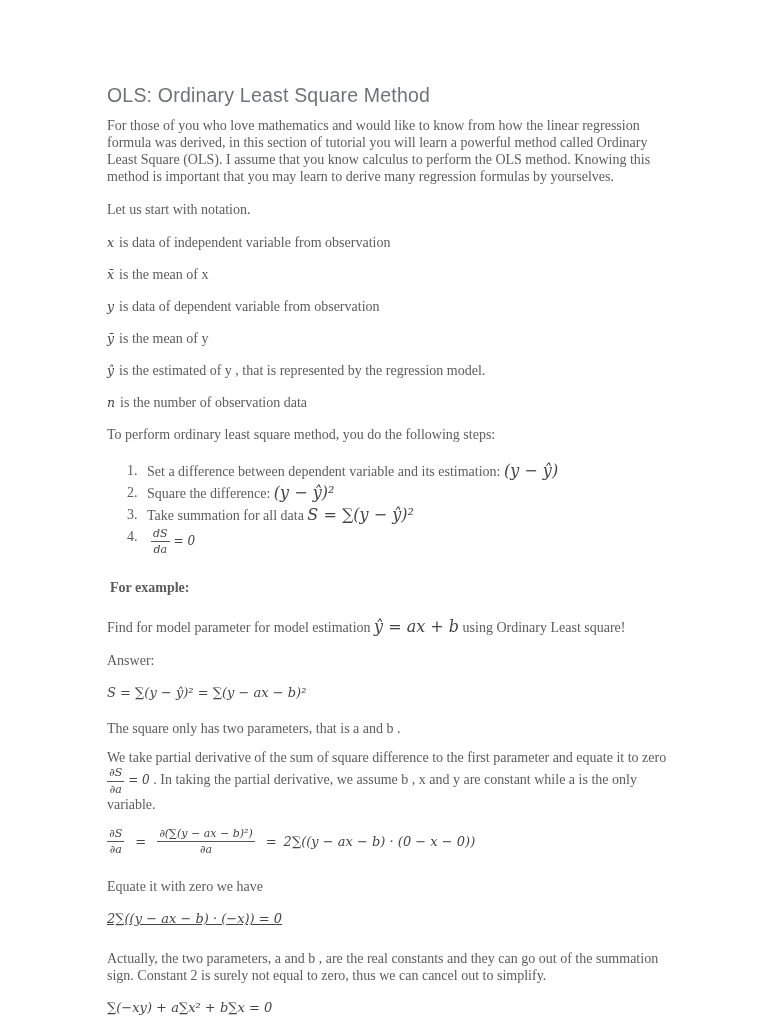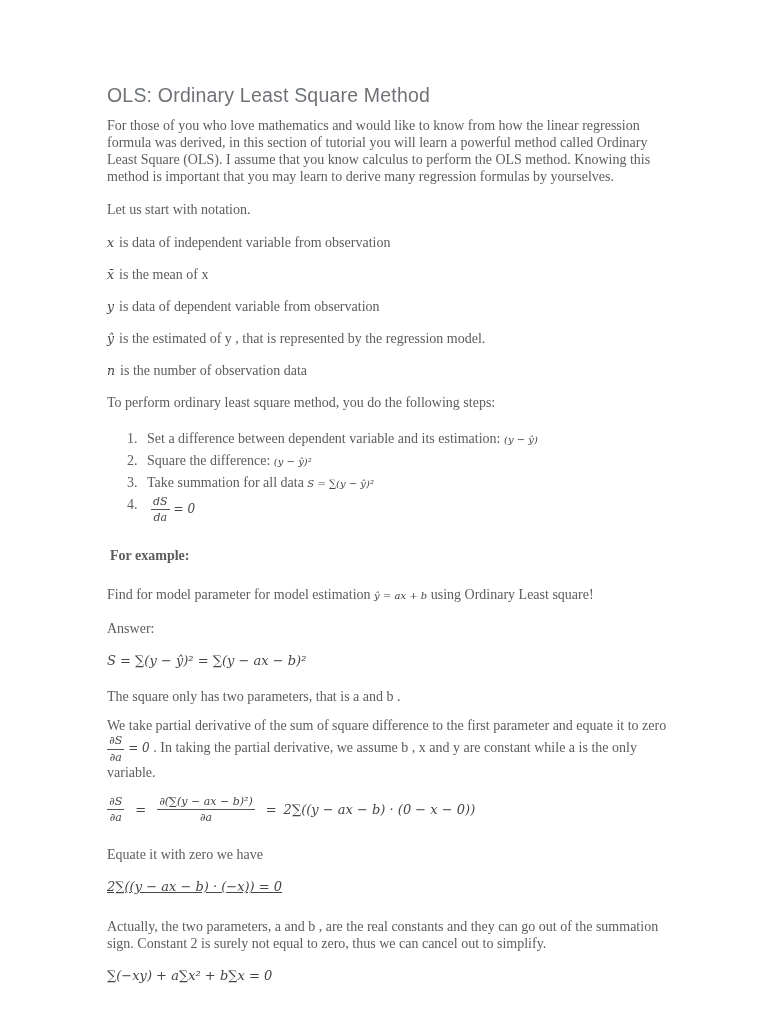--- a/index.html
+++ b/index.html
@@ -26,21 +26,21 @@
   }
   p.body-text {
     font-size: 14px;
     line-height: 17px;
     margin: 0 0 16px 0;
   }
   .mf {
     font-style: italic;
     font-family: "DejaVu Serif", serif;
     color: #454545;
-    font-size: 10px;
+    font-size: 16px;
   }
   .msym {
     font-style: italic;
     font-family: "DejaVu Serif", serif;
     color: #454545;
     font-size: 12.5px;
     margin-right: 5px;
   }
   .notation-line {
     font-size: 14px;
@@ -121,20 +121,23 @@
   <p class="body-text">Let us start with notation.</p>
 
   <div class="notation-line">
     <span class="msym">x</span><span>is data of independent variable from observation</span>
   </div>
   <div class="notation-line">
     <span class="msym">x̄</span><span>is the mean of x</span>
   </div>
   <div class="notation-line">
     <span class="msym">y</span><span>is data of dependent variable from observation</span>
+  </div>
+  <div class="notation-line">
+    <span class="msym">ȳ</span><span>is the mean of y</span>
   </div>
   <div class="notation-line">
     <span class="msym">ŷ</span><span>is the estimated of y , that is represented by the regression model.</span>
   </div>
   <div class="notation-line">
     <span class="msym">n</span><span>is the number of observation data</span>
   </div>
 
   <p class="body-text" style="margin-top:8px; margin-bottom:18px;">To perform ordinary least square method, you do the following steps:</p>
 

